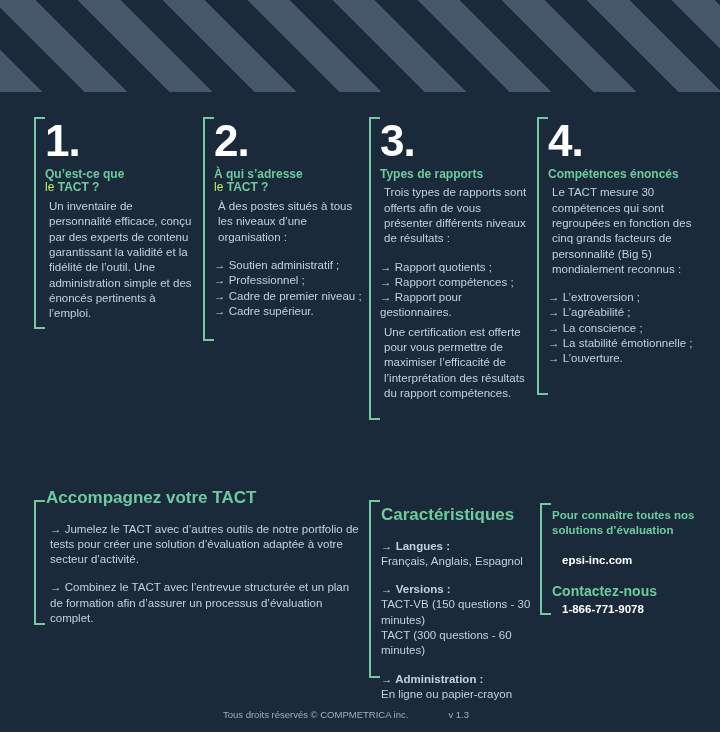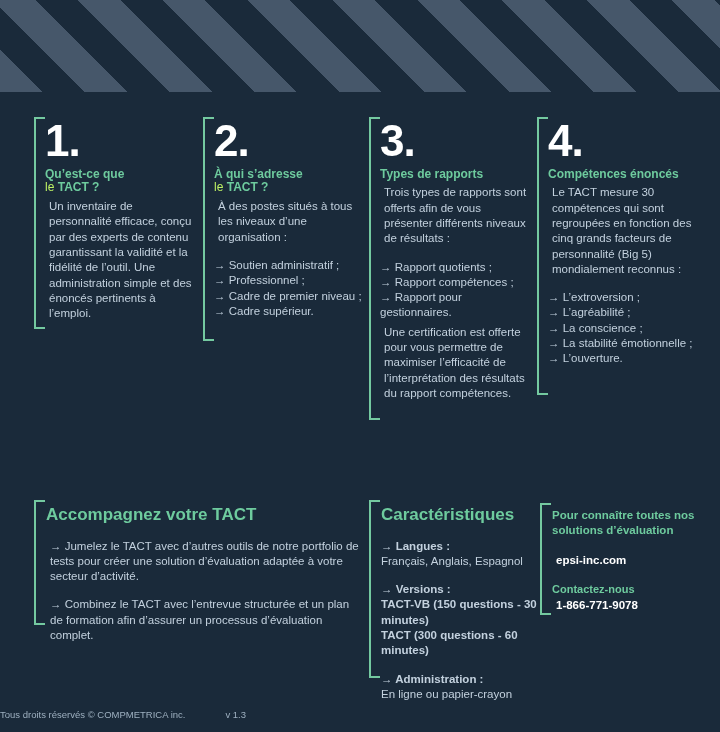--- a/index.html
+++ b/index.html
@@ -119,38 +119,38 @@
     font-size: 11.5px;
     font-weight: bold;
     color: #6ecb9e;
     line-height: 1.33;
     margin: 0 0 14px 0;
   }
   .contact-strong {
     font-size: 11.5px;
     font-weight: bold;
     color: #ffffff;
-    margin: 0 0 14px 4px;
+    margin: 0 0 14px 10px;
     line-height: 1.33;
   }
   .contact-lbl {
-    font-size: 11px;
+    font-size: 14px;
     font-weight: bold;
     color: #6ecb9e;
     margin: 0;
     line-height: 1.33;
   }
 
   
   .footer {
     position: absolute;
     left: 0;
     bottom: 12px;
     width: 720px;
-    text-align: left;
+    text-align: center;
     padding-right: 28px;
     box-sizing: border-box;
     font-size: 9.5px;
     color: #9eb0c0;
   }
   .footer .ver { margin-left: 40px; }
 </style>
 </head>
 <body>
 
@@ -205,35 +205,35 @@
     <ul class="list">
       <li><span class="arw">→</span> <span>L’extroversion ;</span></li>
       <li><span class="arw">→</span> <span>L’agréabilité ;</span></li>
       <li><span class="arw">→</span> <span>La conscience ;</span></li>
       <li><span class="arw">→</span> <span>La stabilité émotionnelle ;</span></li>
       <li><span class="arw">→</span> <span>L’ouverture.</span></li>
     </ul>
   </div>
 
   <div class="bracket" style="left:34px; top:500px; width:12px; height:125px;"></div>
-  <div class="col" style="left:46px; top:505px; width:320px;">
+  <div class="col" style="left:46px; top:488px; width:320px;">
     <div class="blk-head">Accompagnez votre TACT</div>
     <p class="body-txt"><span class="arw">→</span> <span>Jumelez le TACT avec d’autres outils de notre portfolio de tests pour créer une solution d’évaluation adaptée à votre secteur d’activité.</span></p>
     <p class="body-txt"><span class="arw">→</span> <span>Combinez le TACT avec l’entrevue structurée et un plan de formation afin d’assurer un processus d’évaluation complet.</span></p>
   </div>
 
   <div class="bracket" style="left:369px; top:500px; width:12px; height:178px;"></div>
   <div class="col" style="left:381px; top:505px; width:160px;">
     <div class="blk-head">Caractéristiques</div>
 
     <p class="spec-label"><span class="arw">→</span> <span>Langues :</span></p>
     <p class="spec-val">Français, Anglais, Espagnol</p>
 
     <p class="spec-label"><span class="arw">→</span> <span>Versions :</span></p>
-    <p class="spec-val" style="white-space:pre-line;font-weight:bold;">TACT-VB (150 questions - 30 minutes)
+    <p class="spec-val" style="white-space:pre-line;">TACT-VB (150 questions - 30 minutes)
 TACT (300 questions - 60 minutes)</p>
 
     <p class="spec-label"><span class="arw">→</span> <span>Administration :</span></p>
     <p class="spec-val">En ligne ou papier-crayon</p>
   </div>
 
   <div class="bracket" style="left:540px; top:503px; width:12px; height:112px;"></div>
   <div class="col" style="left:552px; top:508px; width:160px;">
     <div class="contact-lead">Pour connaître toutes nos solutions d’évaluation</div>
     <div class="contact-strong">epsi-inc.com</div>

